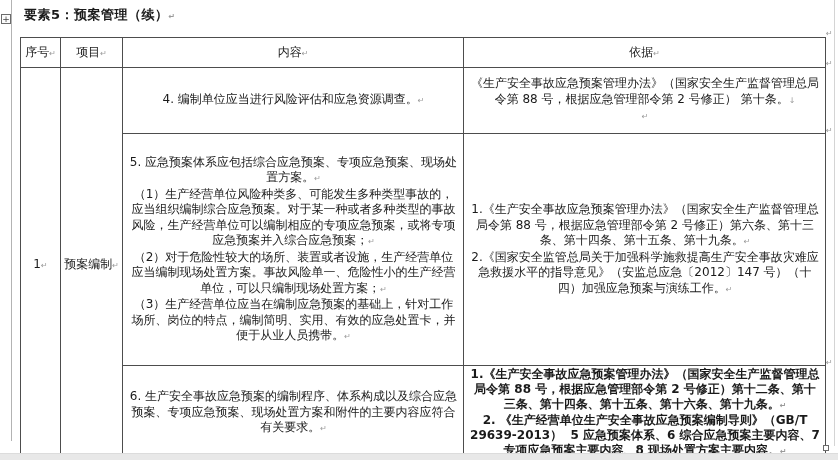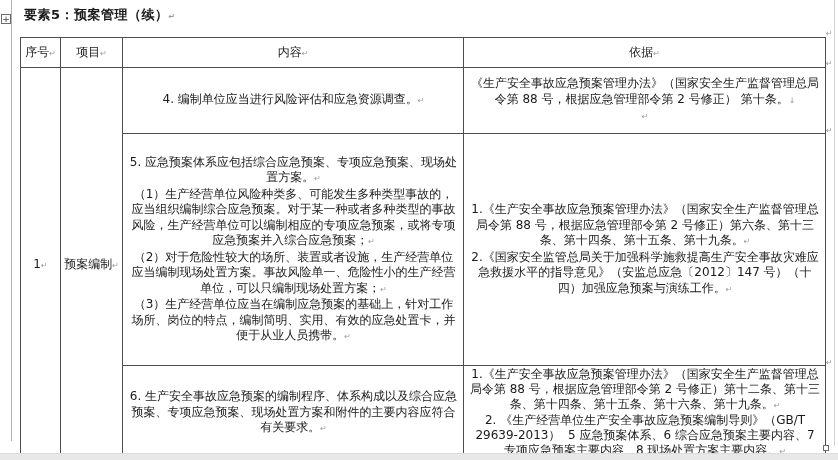--- a/index.html
+++ b/index.html
@@ -67,21 +67,21 @@
     text-align: center;
     vertical-align: middle;
   }
   td.c-content, td.c-basis {
     vertical-align: middle;
     text-align: center;
     padding: 2px 4px 2px 5px;
     white-space: pre-wrap;
     line-height: 15.5px;
   }
-  tr.row3 td.c-basis { line-height: 15px; padding-top: 1px; padding-bottom: 1px; }
+  tr.row3 td.c-basis { line-height: 15px; padding-top: 1px; padding-bottom: 1px; font-weight: bold; }
 
   
   .pmark {
     font-size: 8px;
     color: #9a9a9a;
     vertical-align: baseline;
   }
   .row-mark {
     position: absolute;
     font-size: 8px;

